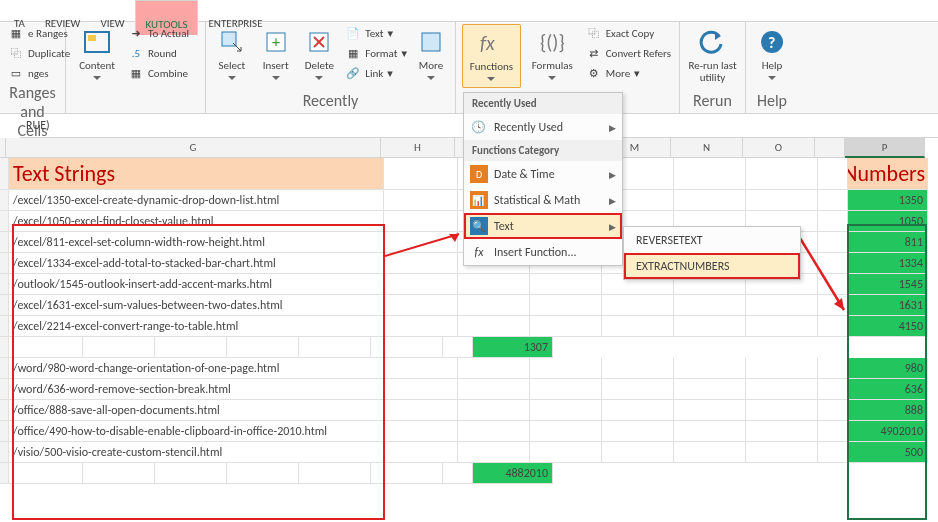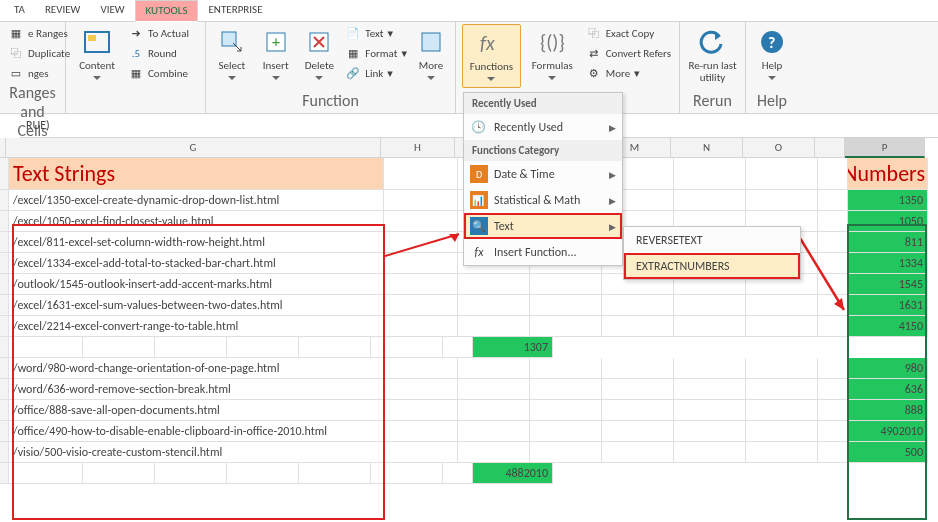--- a/index.html
+++ b/index.html
@@ -1,20 +1,20 @@
 <!DOCTYPE html>
 <html><head>
 <meta charset="utf-8">
 <style>
 * { box-sizing: border-box; margin: 0; padding: 0; font-family: "Segoe UI", Calibri, Arial, sans-serif; }
 body { background: #fff; width: 938px; height: 522px; overflow: hidden; position: relative; font-size: 11px; color: #444; }
 
 
 .tabs { display: flex; height: 22px; border-bottom: 1px solid #d4d4d4; padding-left: 4px; font-size: 11px; }
-.tab { padding: 3px 10px; color: #444; cursor: pointer; }
+.tab { padding: 17px 10px; color: #444; cursor: pointer; }
 .tab.active { color: #217346; border: 1px solid #d4d4d4; border-bottom: 1px solid #fff; background: #fca5a5; margin-bottom: -1px; }
 
 
 .ribbon { display: flex; height: 92px; border-bottom: 1px solid #d4d4d4; background: #f7f7f7; }
 .group { border-right: 1px solid #d4d4d4; padding: 2px 6px; display: flex; flex-direction: column; }
 .group-body { flex: 1; display: flex; align-items: flex-start; gap: 4px; }
 .group-label { text-align: center; font-size: 16px; color: #666; padding: 1px 0; }
 .bigbtn { display: flex; flex-direction: column; align-items: center; justify-content: flex-start; width: 50px; padding: 2px; gap: 2px; cursor: pointer; border-radius: 2px; }
 .bigbtn .ico { width: 32px; height: 32px; display: flex; align-items: center; justify-content: center; }
 .bigbtn .lbl { font-size: 11px; color: #444; text-align: center; line-height: 12px; white-space: nowrap; }
@@ -172,21 +172,21 @@
       <div class="bigbtn" style="width:38px">
         <span class="ico">
             <svg width="24" height="24">
               <rect x="3" y="3" width="18" height="18" fill="#d0e7f7" stroke="#2a7ab0"></rect>
             </svg>
           </span>
         <span class="lbl">More</span>
           <span class="caret"></span>
       </div>
     </div>
-    <div class="group-label">Function</div>
+    <div class="group-label">Recently</div>
   </div>
 
   <div class="group" style="width:224px">
     <div class="group-body">
       <div class="bigbtn active" style="width:60px">
         <span class="ico">
             <svg width="30" height="30">
               <text x="4" y="22" font-size="20" font-style="italic" fill="#7a7a7a" font-family="serif">fx</text>
             </svg>
           </span>

